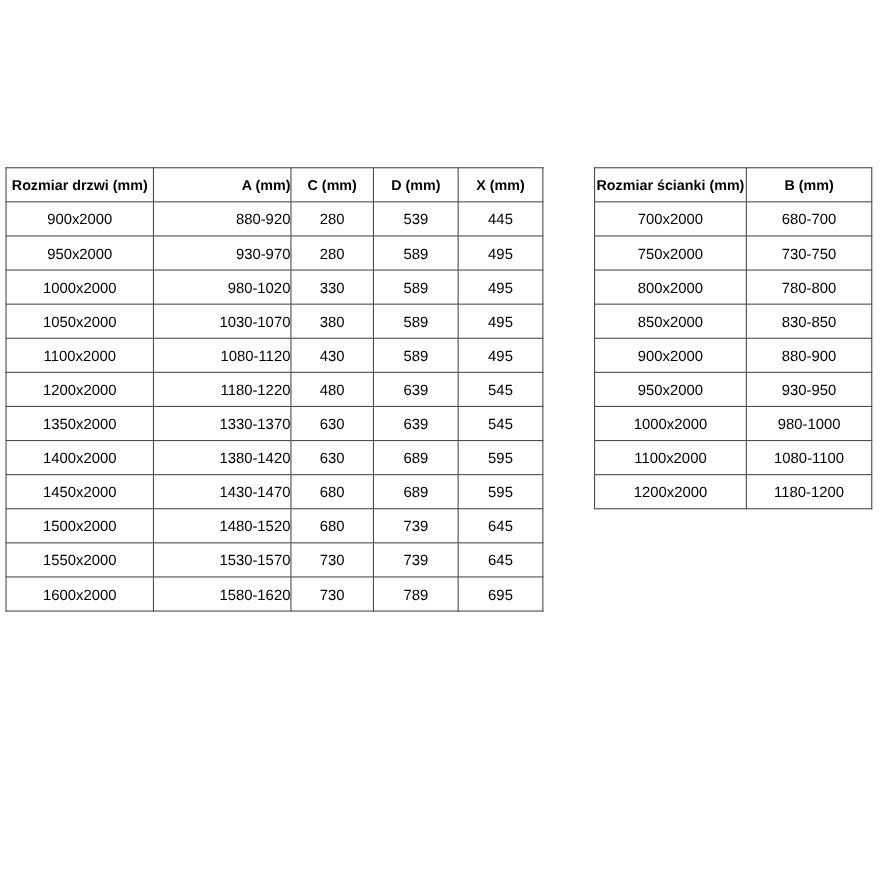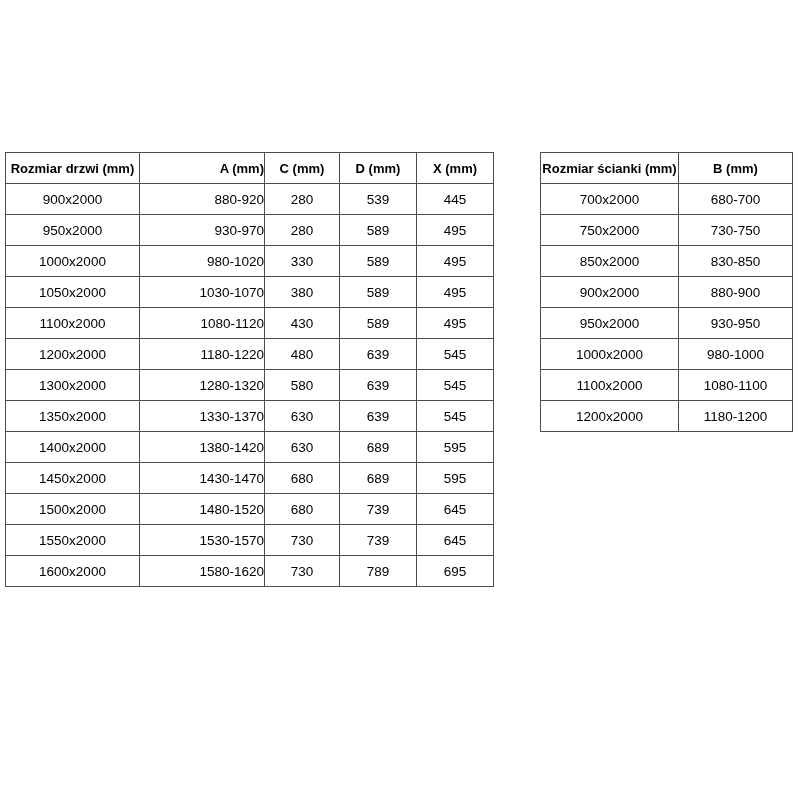--- a/index.html
+++ b/index.html
@@ -108,27 +108,20 @@
         <td>495</td>
       </tr>
       <tr>
         <td>1200x2000</td>
         <td>1180-1220</td>
         <td>480</td>
         <td>639</td>
         <td>545</td>
       </tr>
       <tr>
-        <td>1300x2000</td>
-        <td>1280-1320</td>
-        <td>580</td>
-        <td>639</td>
-        <td>545</td>
-      </tr>
-      <tr>
         <td>1350x2000</td>
         <td>1330-1370</td>
         <td>630</td>
         <td>639</td>
         <td>545</td>
       </tr>
       <tr>
         <td>1400x2000</td>
         <td>1380-1420</td>
         <td>630</td>
@@ -176,20 +169,24 @@
   <tbody>
       <tr>
         <td>700x2000</td>
         <td>680-700</td>
       </tr>
       <tr>
         <td>750x2000</td>
         <td>730-750</td>
       </tr>
       <tr>
+        <td>800x2000</td>
+        <td>780-800</td>
+      </tr>
+      <tr>
         <td>850x2000</td>
         <td>830-850</td>
       </tr>
       <tr>
         <td>900x2000</td>
         <td>880-900</td>
       </tr>
       <tr>
         <td>950x2000</td>
         <td>930-950</td>

